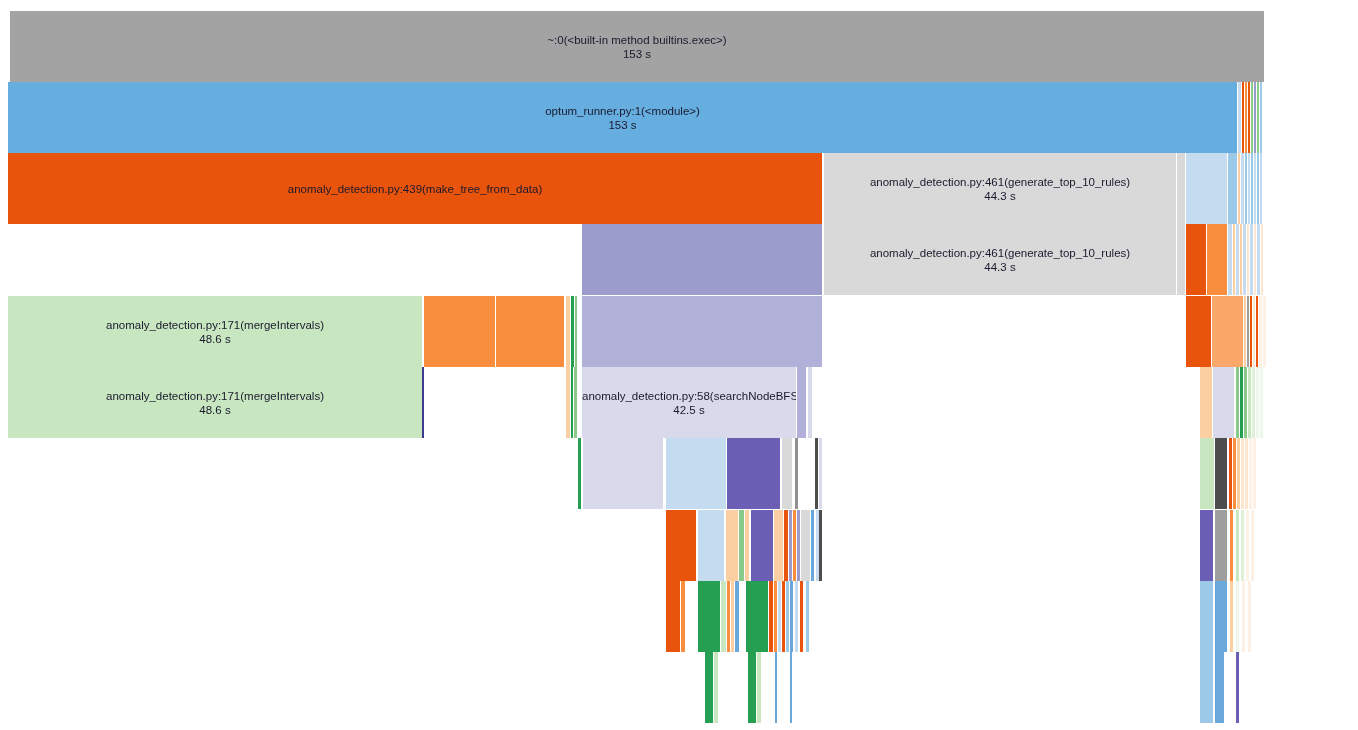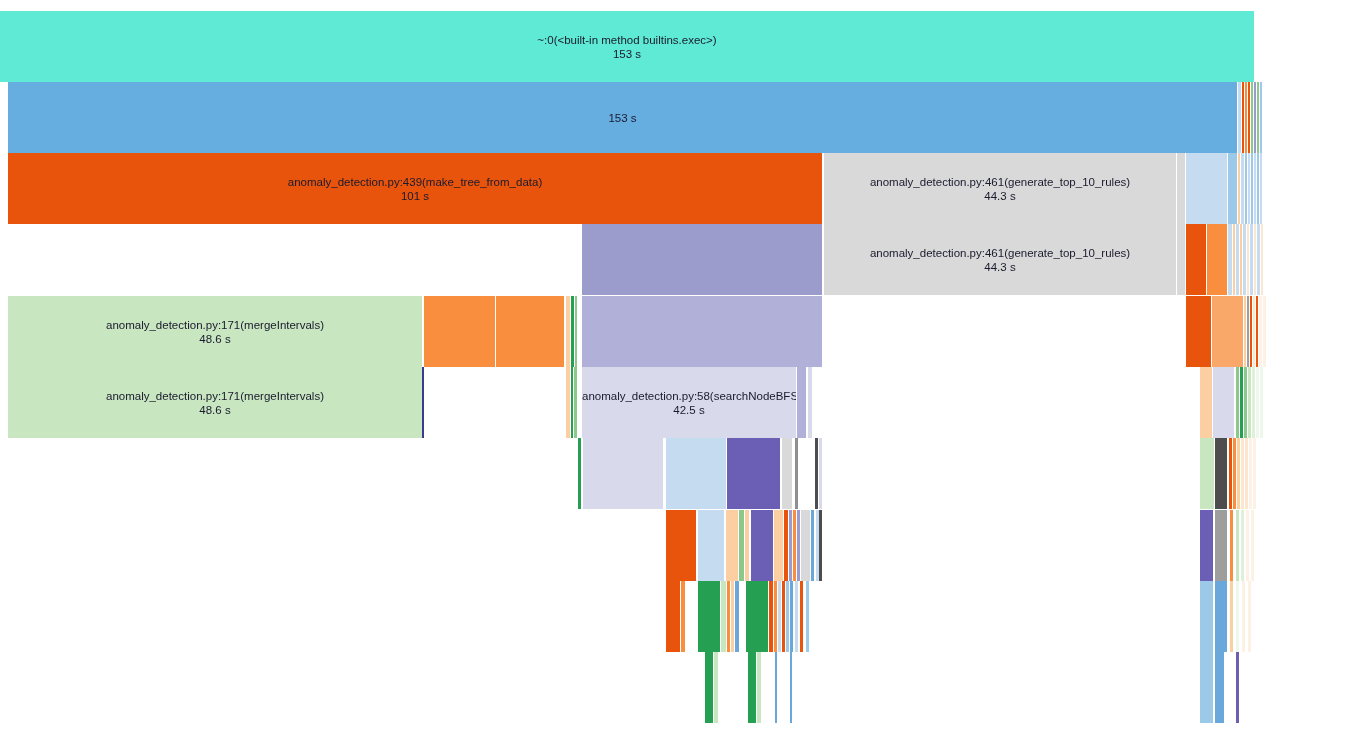--- a/index.html
+++ b/index.html
@@ -34,36 +34,36 @@
     pointer-events:none;
     font-family:"Liberation Sans","DejaVu Sans",sans-serif;
   }
   .frame-label .fn{display:block;}
   .frame-label .tm{display:block;}
 </style>
 </head>
 <body>
 
 <div id="flamegraph">
-    <div class="frame" style="left: 0; top: 11px; width: 1254px; height: 71px; background: #5eead4; text-decoration: underline;">
+    <div class="frame" style="left: 10px; top: 11px; width: 1254px; height: 71px; background: #a3a3a3; text-decoration: underline;">
       <div class="frame-label"><span class="fn">~:0(&lt;built-in method builtins.exec&gt;)</span><span class="tm">153 s</span></div>
     </div>
     <div class="frame" style="left: 8px; top: 82px; width: 1229px; height: 71px; background: rgb(102, 173, 224);">
-      <div class="frame-label"><span class="tm">153 s</span></div>
+      <div class="frame-label"><span class="fn">optum_runner.py:1(&lt;module&gt;)</span><span class="tm">153 s</span></div>
     </div>
     <div class="frame" style="left: 1238px; top: 82px; width: 3px; height: 71px; background: rgb(197, 220, 240);"></div>
     <div class="frame" style="left: 1242px; top: 82px; width: 2px; height: 71px; background: rgb(232, 84, 12);"></div>
     <div class="frame" style="left: 1245px; top: 82px; width: 2px; height: 71px; background: rgb(249, 142, 63);"></div>
     <div class="frame" style="left: 1248px; top: 82px; width: 2px; height: 71px; background: rgb(232, 84, 12);"></div>
     <div class="frame" style="left: 1251px; top: 82px; width: 2px; height: 71px; background: rgb(139, 201, 139);"></div>
     <div class="frame" style="left: 1254px; top: 82px; width: 2px; height: 71px; background: rgb(155, 155, 204);"></div>
     <div class="frame" style="left: 1257px; top: 82px; width: 2px; height: 71px; background: rgb(139, 201, 139);"></div>
     <div class="frame" style="left: 1260px; top: 82px; width: 2px; height: 71px; background: rgb(157, 201, 232);"></div>
     <div class="frame" style="left: 8px; top: 153px; width: 814px; height: 71px; background: rgb(232, 84, 12);">
-      <div class="frame-label"><span class="fn">anomaly_detection.py:439(make_tree_from_data)</span><span class="tm">101 s</span></div>
+      <div class="frame-label"><span class="fn">anomaly_detection.py:439(make_tree_from_data)</span></div>
     </div>
     <div class="frame" style="left: 824px; top: 153px; width: 352px; height: 71px; background: rgb(217, 217, 217);">
       <div class="frame-label"><span class="fn">anomaly_detection.py:461(generate_top_10_rules)</span><span class="tm">44.3 s</span></div>
     </div>
     <div class="frame" style="left: 1177px; top: 153px; width: 8px; height: 71px; background: rgb(217, 217, 217);"></div>
     <div class="frame" style="left: 1186px; top: 153px; width: 41px; height: 71px; background: rgb(197, 220, 240);"></div>
     <div class="frame" style="left: 1228px; top: 153px; width: 9px; height: 71px; background: rgb(157, 201, 232);"></div>
     <div class="frame" style="left: 1238px; top: 153px; width: 2px; height: 71px; background: rgb(251, 207, 162);"></div>
     <div class="frame" style="left: 1241px; top: 153px; width: 3px; height: 71px; background: rgb(197, 220, 240);"></div>
     <div class="frame" style="left: 1245px; top: 153px; width: 2px; height: 71px; background: rgb(157, 201, 232);"></div>

